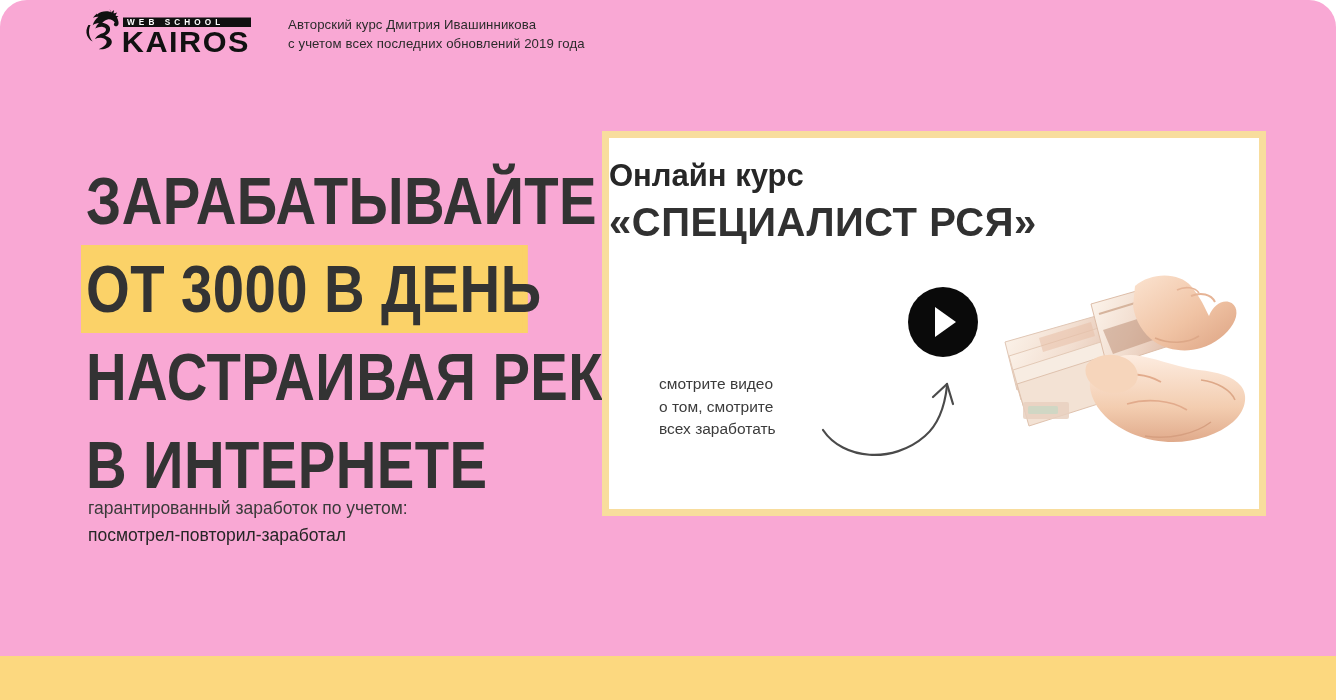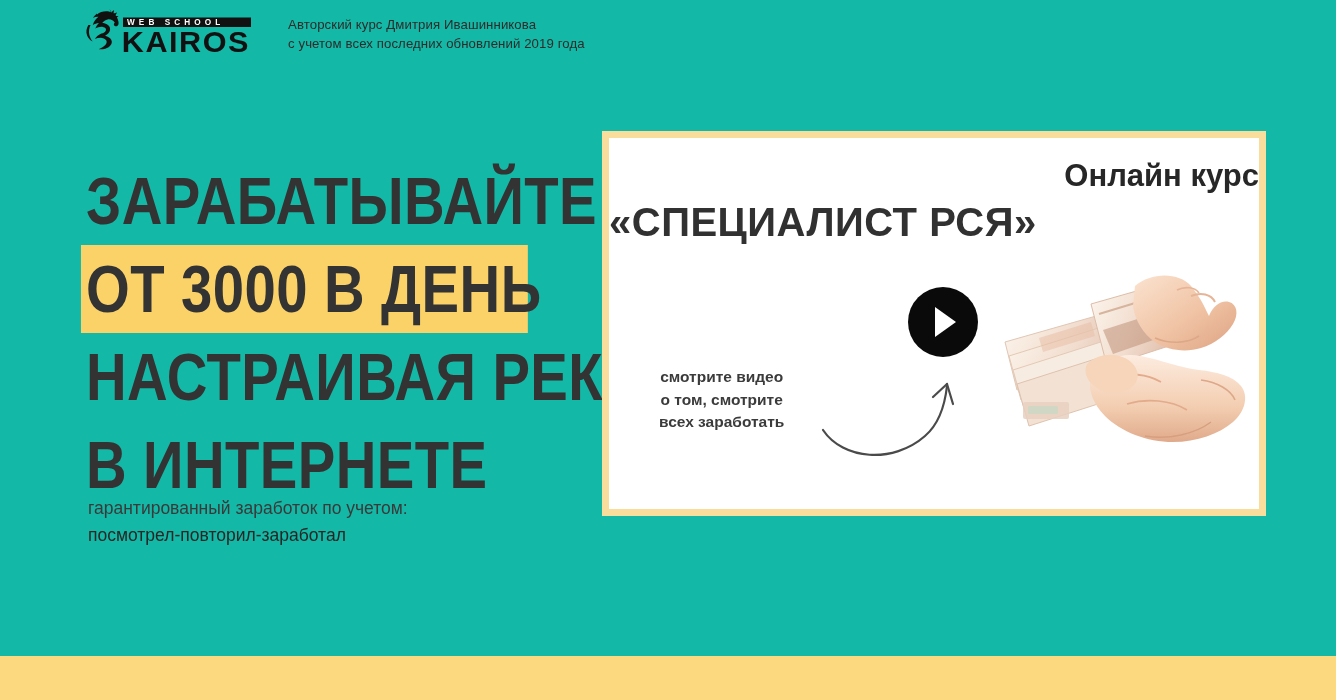--- a/index.html
+++ b/index.html
@@ -12,21 +12,22 @@
     height: 700px;
     overflow: hidden;
     background: #ffffff;
     font-family: "Liberation Sans", "DejaVu Sans", sans-serif;
     -webkit-font-smoothing: antialiased;
   }
   .page {
     position: relative;
     width: 1336px;
     height: 700px;
-    background: #14b8a6;
+    background: #f9a8d4;
+    border-radius: 27px;
   }
 
   
   .site-header {
     position: absolute;
     left: 0; top: 0;
     width: 1336px;
     height: 72px;
     display: flex;
     align-items: flex-start;
@@ -108,21 +109,21 @@
     position: relative;
     width: 100%;
     height: 100%;
     background: #ffffff;
     overflow: hidden;
   }
   .course-kicker {
     position: absolute;
     left: 0; right: 0;
     top: 20px;
-    text-align: right;
+    text-align: left;
     font-size: 31px;
     font-weight: bold;
     color: #272727;
     letter-spacing: 0px;
   }
   .course-title {
     position: absolute;
     left: 0; right: 0;
     top: 62px;
     text-align: left;
@@ -150,26 +151,25 @@
     width: 0;
     height: 0;
     border-left: 21px solid #ffffff;
     border-top: 15px solid transparent;
     border-bottom: 15px solid transparent;
   }
 
   .watch-note {
     position: absolute;
     left: 50px;
-    top: 228px;
+    top: 235px;
     font-size: 15.5px;
     line-height: 22.5px;
-    font-weight: bold;
+    font-weight: normal;
     color: #3b3b3b;
-    text-align: center;
   }
 
   .curve-arrow {
     position: absolute;
     left: 212px;
     top: 226px;
     width: 160px;
     height: 106px;
     pointer-events: none;
   }

